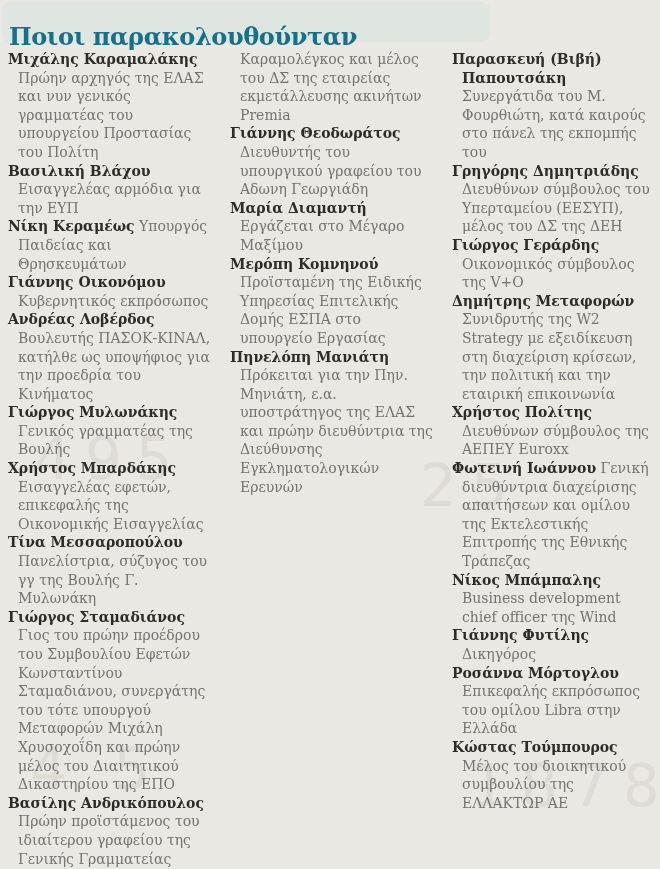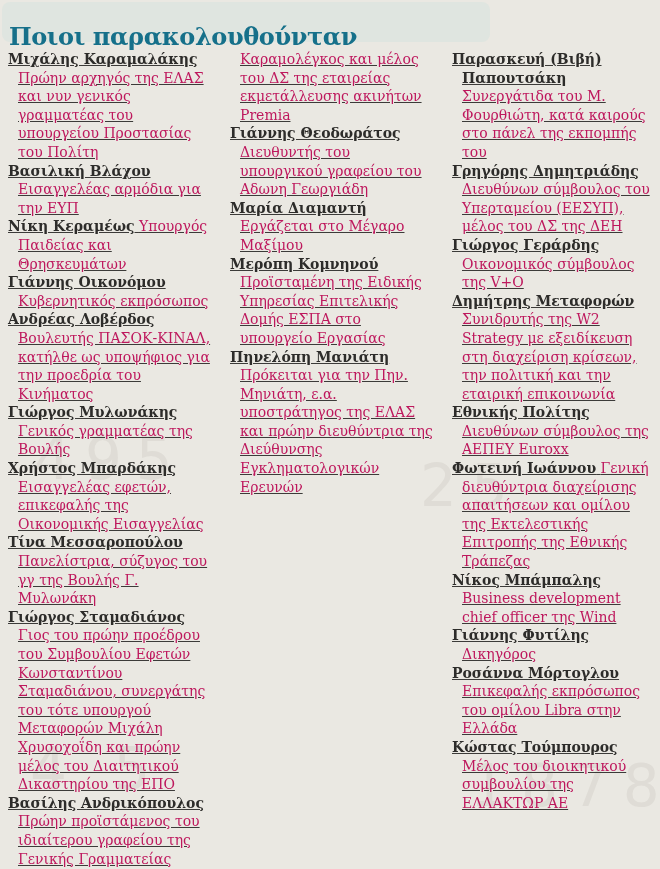--- a/index.html
+++ b/index.html
@@ -33,25 +33,24 @@
   }
   .col{width:203px;flex:0 0 203px;}
 
   .entry{
     font-size:14px;
     line-height:18.6px;
     color:#3c3b39;
     padding-left:10px;
     text-indent:-10px;
     text-align:left;
-    text-decoration:underline;
   }
   .entry.cont{text-indent:0;}
   .entry .name{font-weight:bold;color:#2d2c2a;}
-  .entry .desc{color:#be185d;}
+  .entry .desc{color:#737373;}
 
   
   .wm{
     position:absolute;
     font-family:"DejaVu Sans","Liberation Sans",sans-serif;
     font-size:58px;letter-spacing:14px;
     color:rgba(125,120,108,0.10);
     pointer-events:none;
     white-space:nowrap;
   }
@@ -91,21 +90,21 @@
         <div class="entry"><span class="name">Γιάννης Θεοδωράτος</span> <span class="desc">Διευθυντής του υπουργικού γραφείου του Αδωνη Γεωργιάδη</span></div>
         <div class="entry"><span class="name">Μαρία Διαμαντή</span> <span class="desc">Εργάζεται στο Μέγαρο Μαξίμου</span></div>
         <div class="entry"><span class="name">Μερόπη Κομνηνού</span> <span class="desc">Προϊσταμένη της Ειδικής Υπηρεσίας Επιτελικής Δομής ΕΣΠΑ στο υπουργείο Εργασίας</span></div>
         <div class="entry"><span class="name">Πηνελόπη Μανιάτη</span> <span class="desc">Πρόκειται για την Πην. Μηνιάτη, ε.α. υποστράτηγος της ΕΛΑΣ και πρώην διευθύντρια της Διεύθυνσης Εγκληματολογικών Ερευνών</span></div>
       </div>
     <div class="col">
         <div class="entry"><span class="name">Παρασκευή (Βιβή) Παπουτσάκη</span> <span class="desc">Συνεργάτιδα του Μ. Φουρθιώτη, κατά καιρούς στο πάνελ της εκπομπής του</span></div>
         <div class="entry"><span class="name">Γρηγόρης Δημητριάδης</span> <span class="desc">Διευθύνων σύμβουλος του Υπερταμείου (ΕΕΣΥΠ), μέλος του ΔΣ της ΔΕΗ</span></div>
         <div class="entry"><span class="name">Γιώργος Γεράρδης</span> <span class="desc">Οικονομικός σύμβουλος της V+O</span></div>
         <div class="entry"><span class="name">Δημήτρης Μεταφορών</span> <span class="desc">Συνιδρυτής της W2 Strategy με εξειδίκευση στη διαχείριση κρίσεων, την πολιτική και την εταιρική επικοινωνία</span></div>
-        <div class="entry"><span class="name">Εθνικής Πολίτης</span> <span class="desc">Διευθύνων σύμβουλος της ΑΕΠΕΥ Euroxx</span></div>
+        <div class="entry"><span class="name">Χρήστος Πολίτης</span> <span class="desc">Διευθύνων σύμβουλος της ΑΕΠΕΥ Euroxx</span></div>
         <div class="entry"><span class="name">Φωτεινή Ιωάννου</span> <span class="desc">Γενική διευθύντρια διαχείρισης απαιτήσεων και ομίλου της Εκτελεστικής Επιτροπής της Εθνικής Τράπεζας</span></div>
         <div class="entry"><span class="name">Νίκος Μπάμπαλης</span> <span class="desc">Business development chief officer της Wind</span></div>
         <div class="entry"><span class="name">Γιάννης Φυτίλης</span> <span class="desc">Δικηγόρος</span></div>
         <div class="entry"><span class="name">Ροσάννα Μόρτογλου</span> <span class="desc">Επικεφαλής εκπρόσωπος του ομίλου Libra στην Ελλάδα</span></div>
         <div class="entry"><span class="name">Κώστας Τούμπουρος</span> <span class="desc">Μέλος του διοικητικού συμβουλίου της ΕΛΛΑΚΤΩΡ ΑΕ</span></div>
       </div>
   </div>
 
 </div>
 

